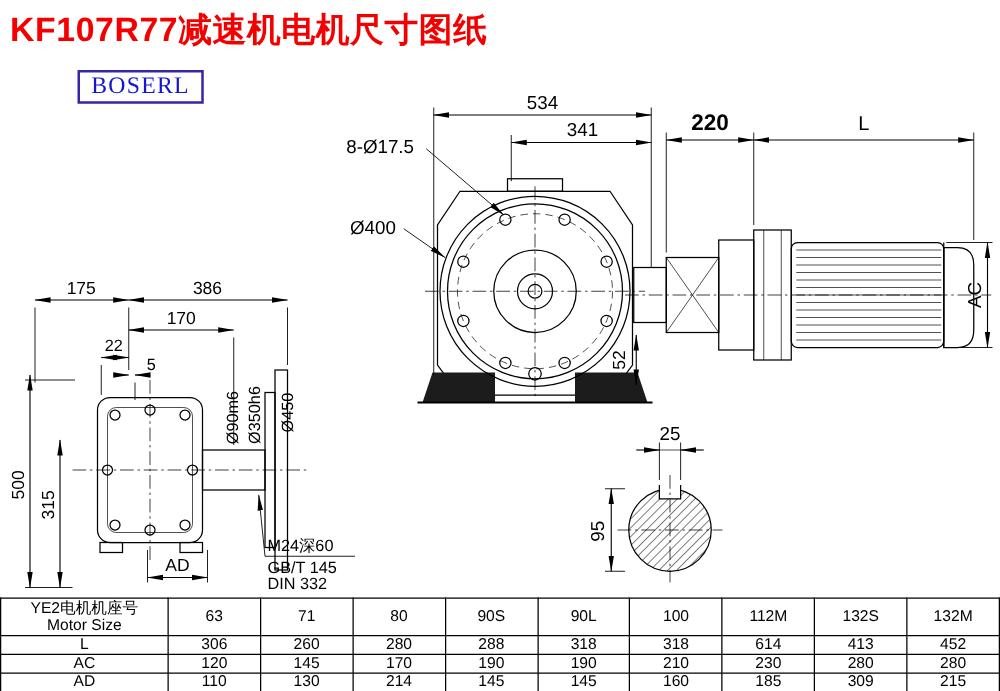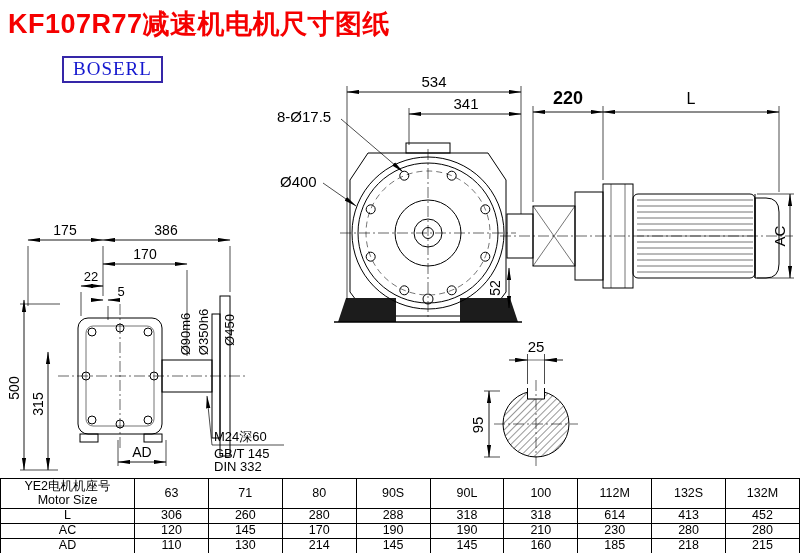--- a/index.html
+++ b/index.html
@@ -258,19 +258,19 @@
   </tr>
   <tr class="row">
     <td>AD</td>
     <td>110</td>
     <td>130</td>
     <td>214</td>
     <td>145</td>
     <td>145</td>
     <td>160</td>
     <td>185</td>
-    <td>218</td>
+    <td>309</td>
     <td>215</td>
   </tr>
   </tbody>
 </table>
 
 </div>
 
 </body></html>

